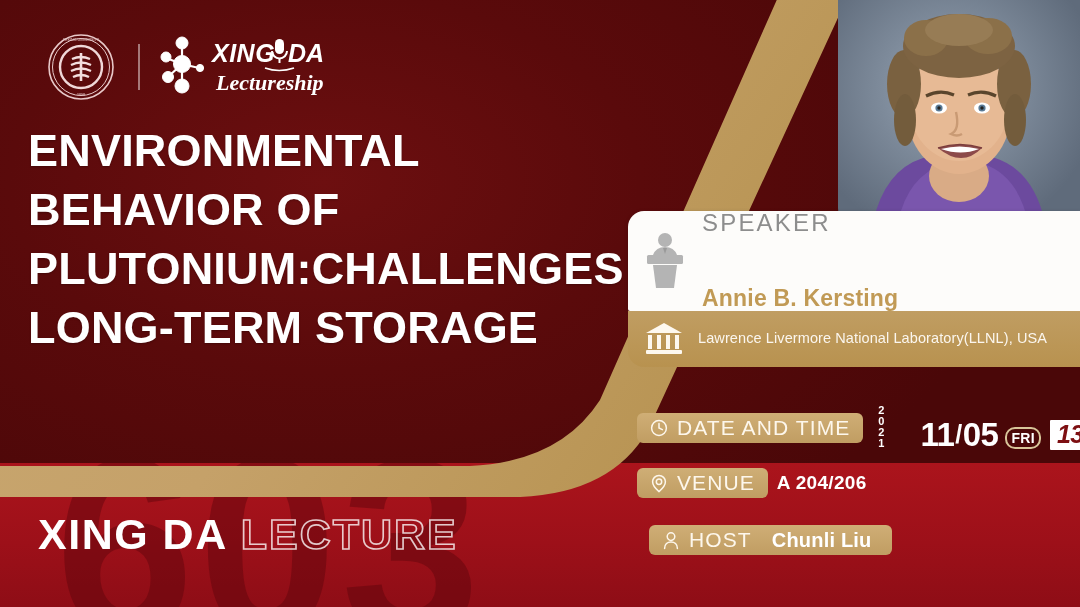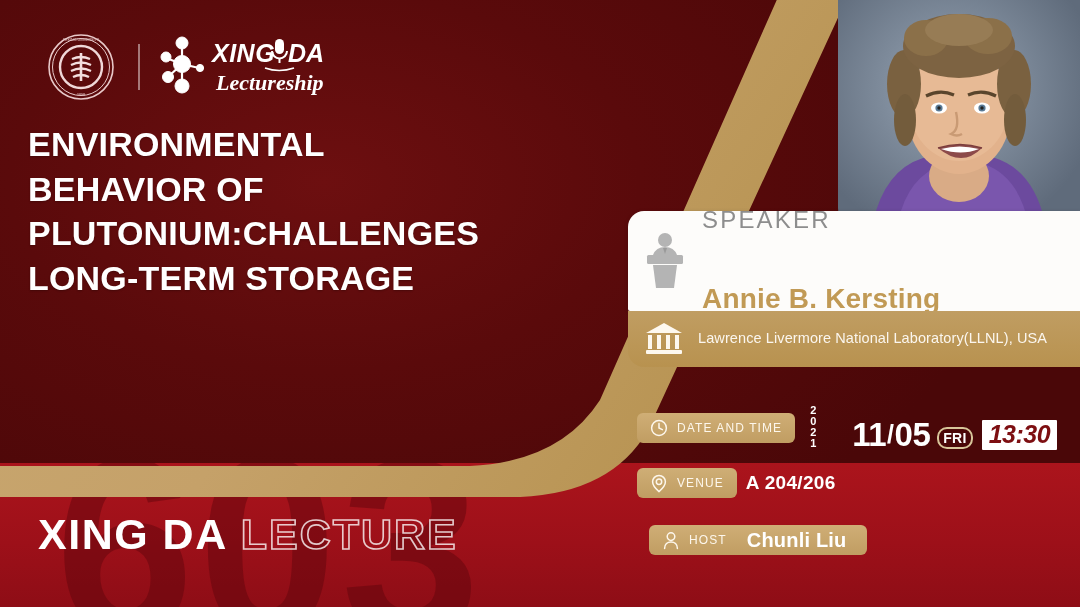--- a/index.html
+++ b/index.html
@@ -35,21 +35,21 @@
 
   
   .logo-row{position:absolute;left:46px;top:30px;display:flex;align-items:center;height:74px;}
   .seal{width:70px;height:70px;position:relative;}
   .divider{width:2px;height:46px;background:rgba(255,255,255,.45);margin:0 20px 0 22px;}
   .xd-logo{position:relative;height:70px;width:170px;}
 
   
   .title{
     position:absolute;left:28px;top:122px;width:580px;
-    color:#fff;font-weight:bold;font-size:34px;line-height:1.31;
+    color:#fff;font-weight:bold;font-size:45px;line-height:1.31;
     letter-spacing:.2px;text-transform:uppercase;
     font-family:"Liberation Sans",sans-serif;
     text-shadow:0 1px 2px rgba(0,0,0,.25);
   }
   .title div{white-space:nowrap;}
 
   
   .xdl{
     position:absolute;left:38px;bottom:48px;
     font-size:43px;font-weight:bold;letter-spacing:1.5px;
@@ -81,21 +81,21 @@
     display:flex;align-items:center;padding-left:14px;
     box-shadow:0 1px 4px rgba(0,0,0,.18);
   }
   .speaker-card .podium{width:46px;height:58px;flex:0 0 46px;margin-right:14px;}
   .sp-text{display:flex;flex-direction:column;justify-content:center;gap:47px;}
   .sp-label{
     font-size:24px;color:#8d8d8d;letter-spacing:2.2px;line-height:1.15;
     font-weight:normal;
   }
   .sp-name{
-    font-size:28px;font-weight:bold;color:#c19a55;letter-spacing:.2px;
+    font-size:23px;font-weight:bold;color:#c19a55;letter-spacing:.2px;
     line-height:1.2;margin-top:1px;
   }
 
   
   .affil{
     position:absolute;left:628px;right:0;top:311px;height:56px;
     background:linear-gradient(180deg,#c09d62 0%,#b8924f 100%);
     border-bottom-left-radius:16px;
     display:flex;align-items:center;padding-left:16px;
   }
@@ -106,21 +106,21 @@
   }
 
   
   .pill{
     background:linear-gradient(180deg,#cfae76 0%,#c09d62 100%);
     border-radius:6px;display:inline-flex;align-items:center;
     height:30px;padding:0 13px;box-sizing:border-box;
   }
   .pill .pic{margin-right:9px;display:flex;align-items:center;}
   .pill .ptxt{
-    font-size:12px;color:#fdf7ec;letter-spacing:1.1px;white-space:nowrap;
+    font-size:21px;color:#fdf7ec;letter-spacing:1.1px;white-space:nowrap;
   }
 
   .row-date{position:absolute;left:637px;top:404px;display:flex;align-items:center;}
   .date-group{display:flex;align-items:flex-end;margin-left:12px;}
   .year{
     writing-mode:vertical-rl;text-orientation:upright;
     font-size:11px;font-weight:bold;color:#fff;letter-spacing:-1px;
     line-height:1;margin-right:2px;margin-bottom:3px;
     font-family:"Liberation Sans",sans-serif;
   }

